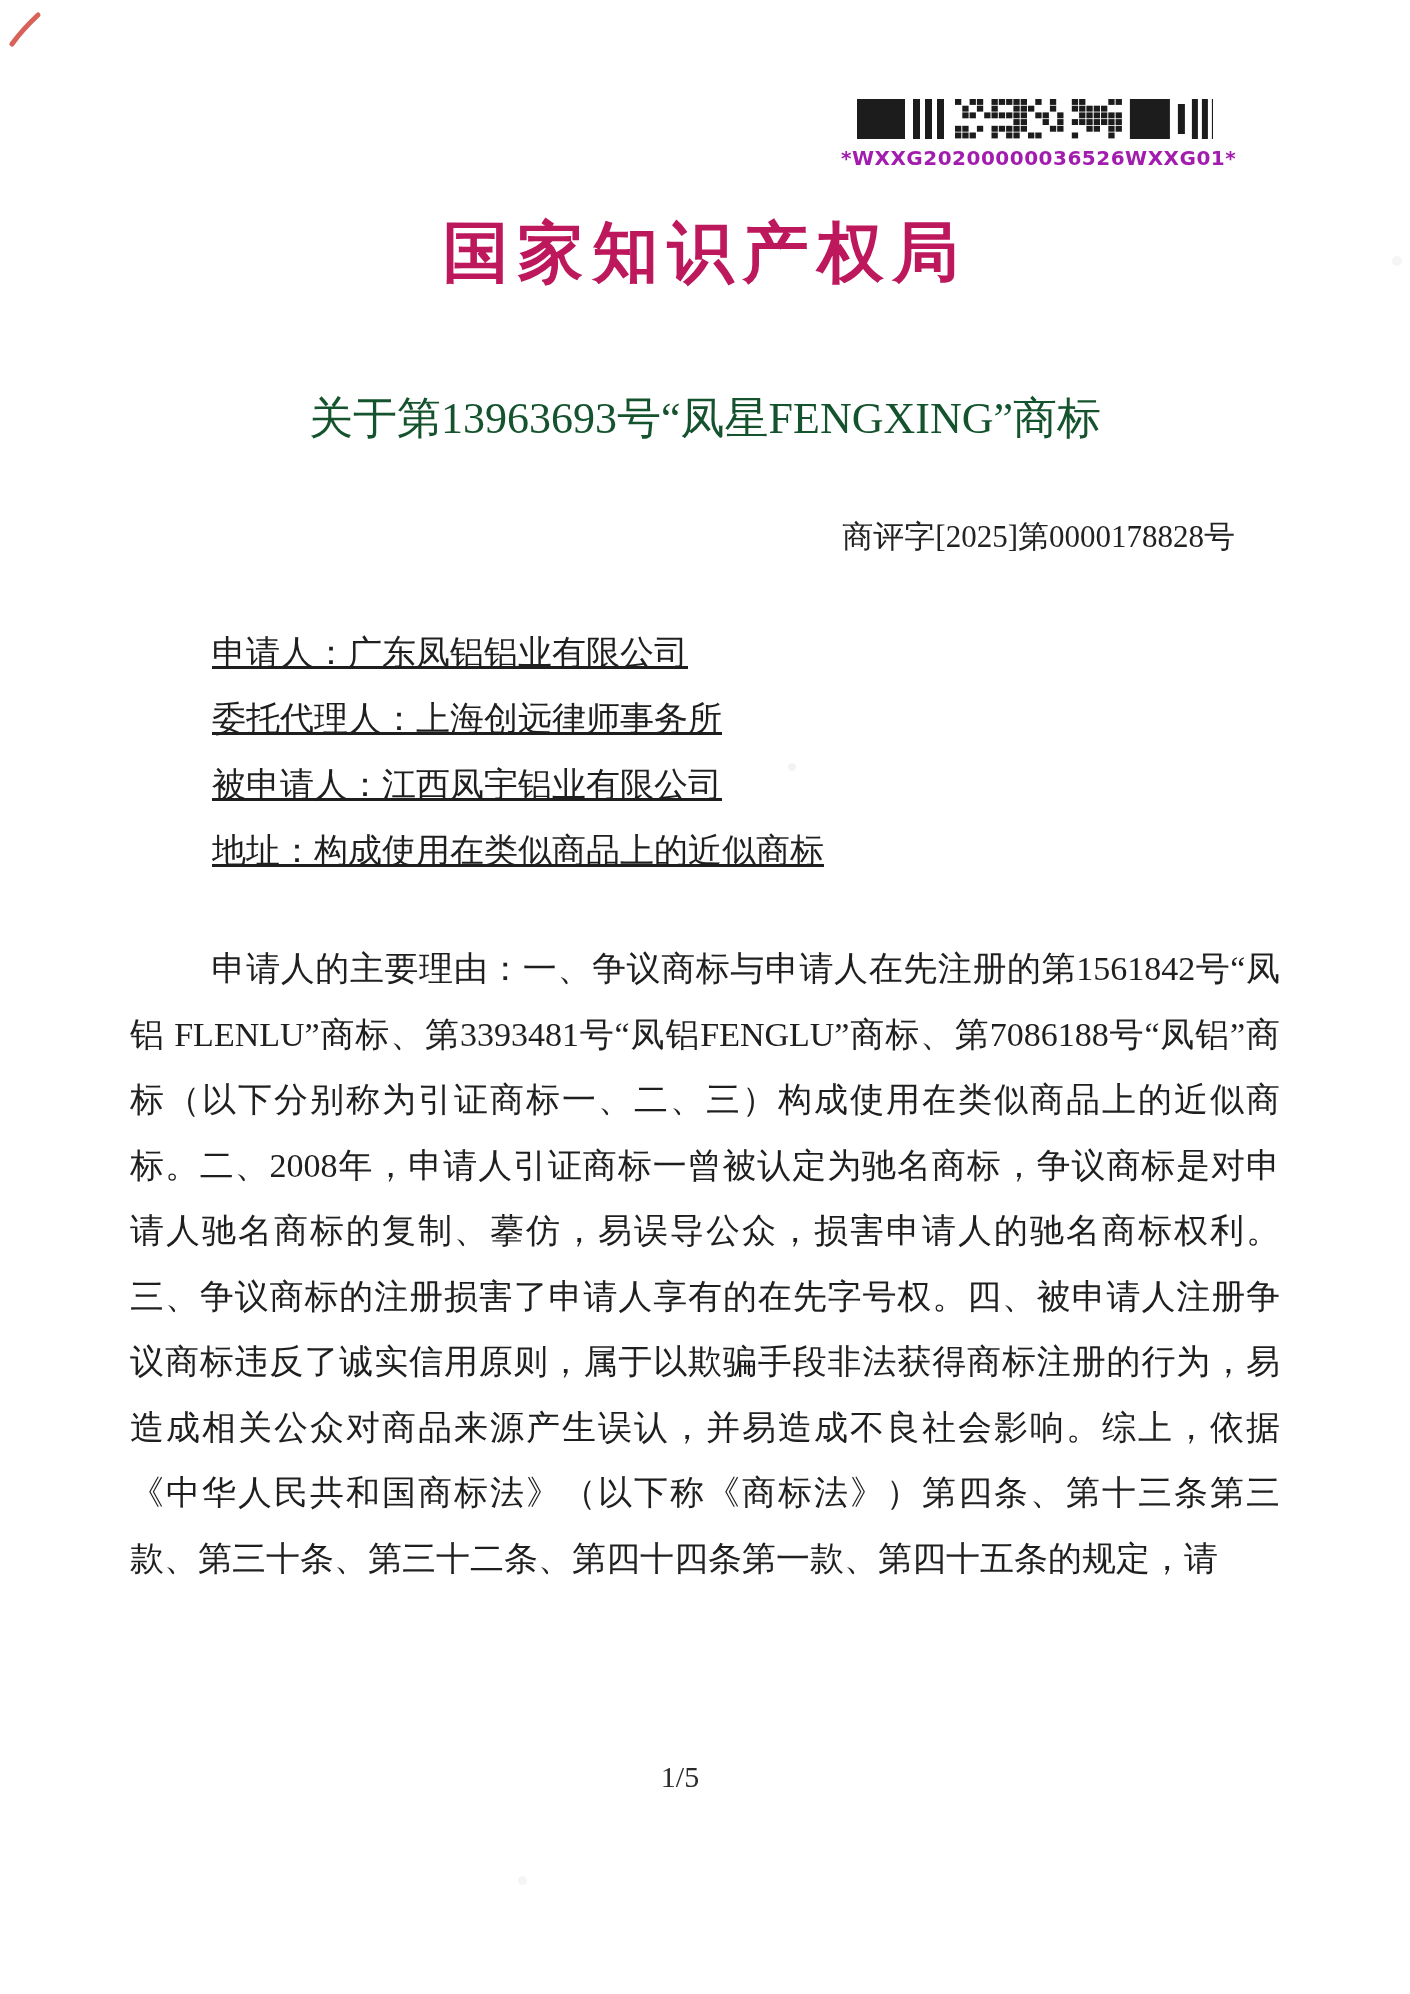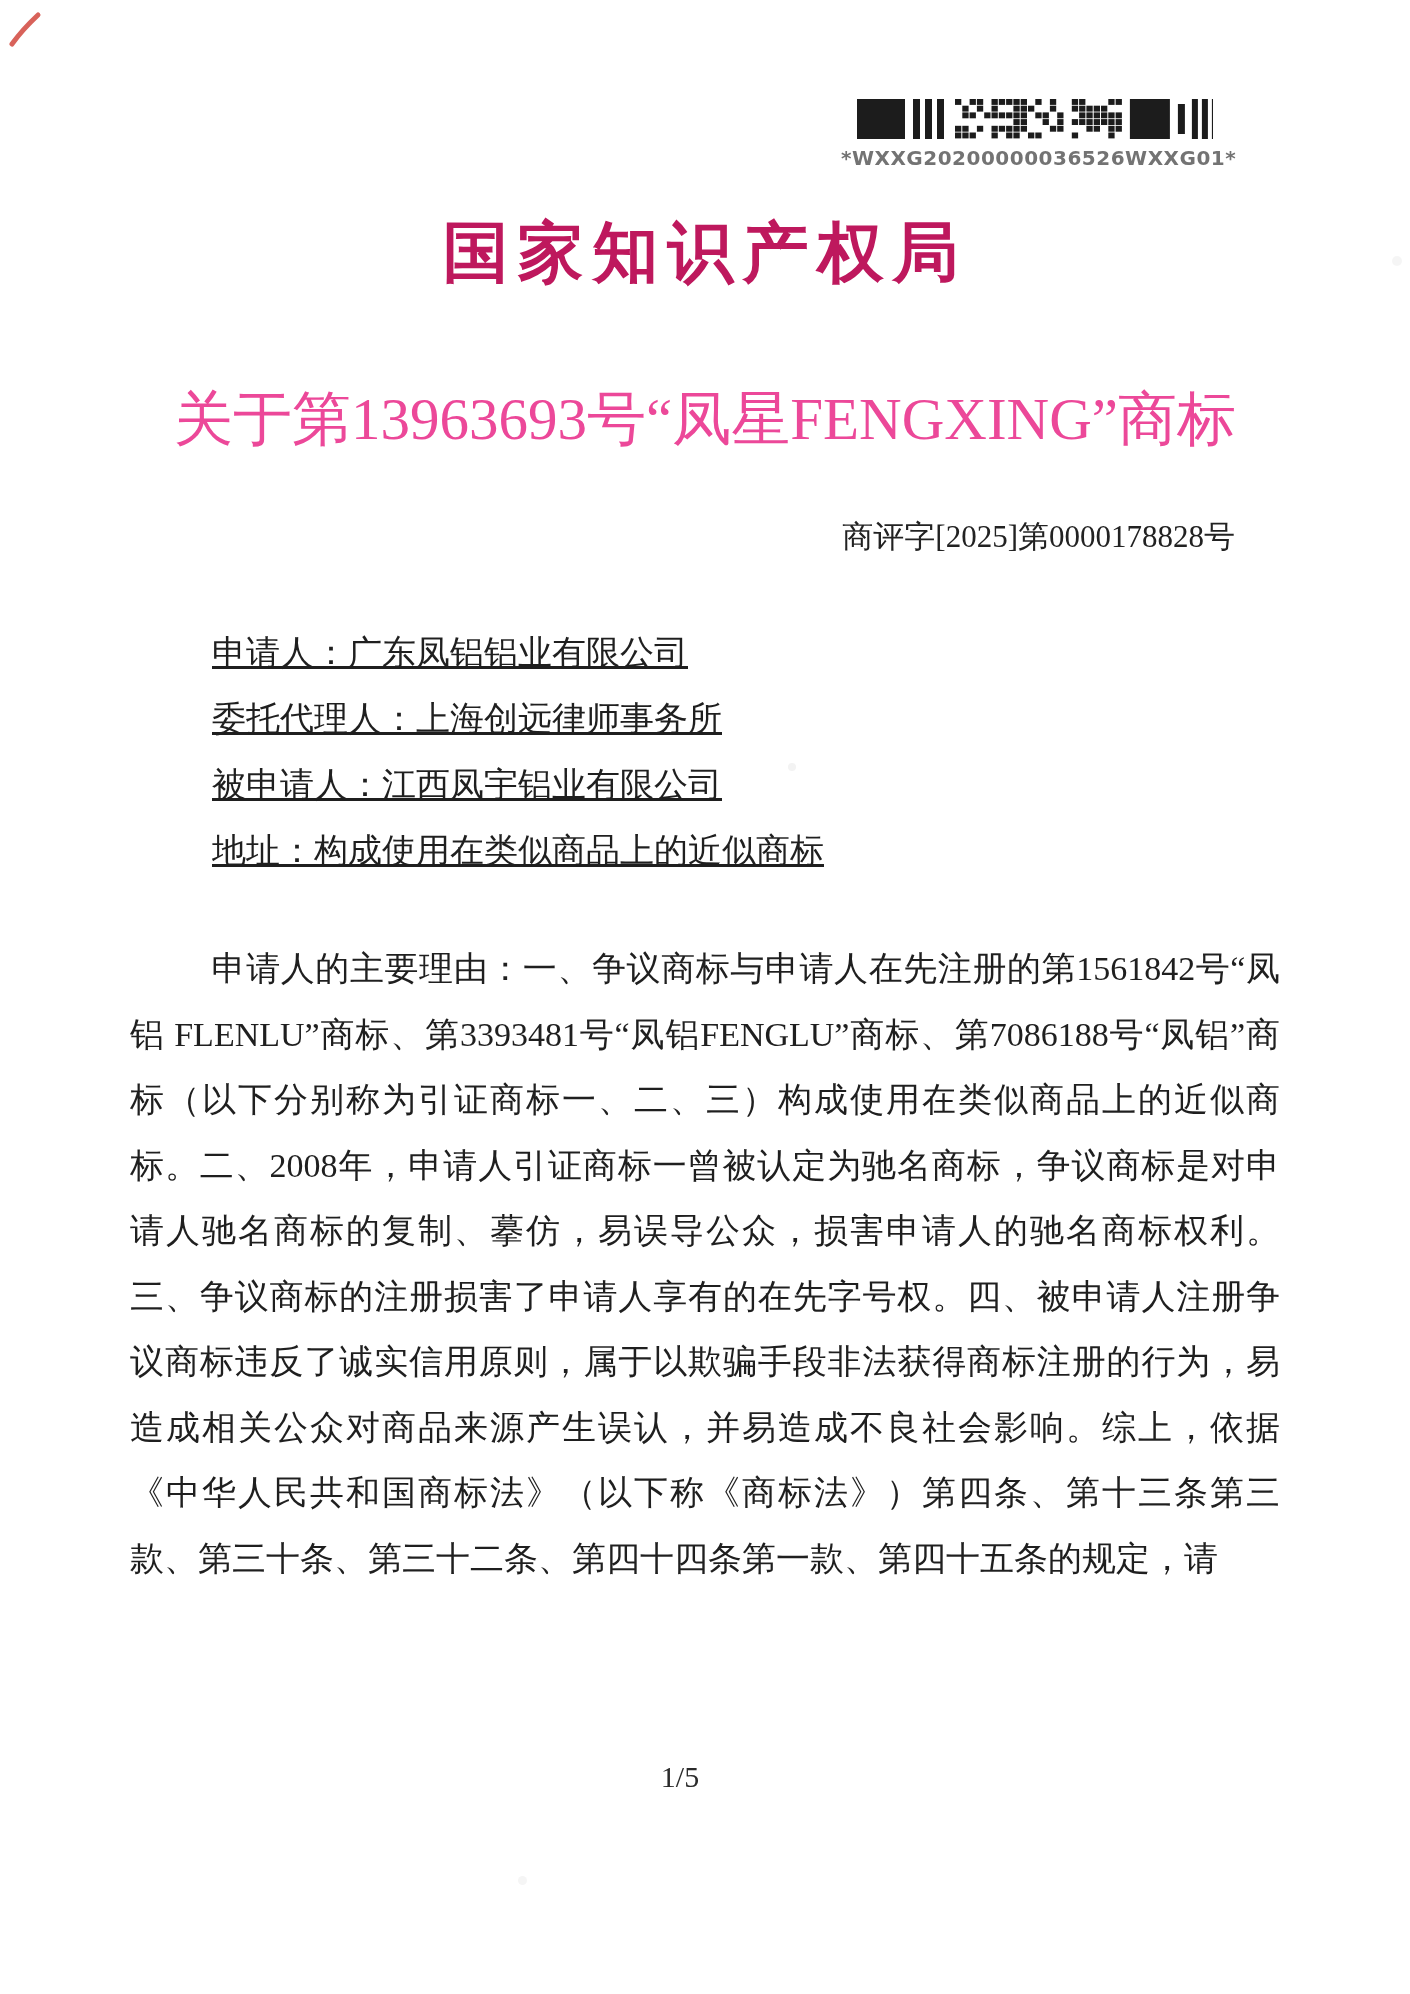--- a/index.html
+++ b/index.html
@@ -37,21 +37,21 @@
     width: 356px;
     height: 42px;
     display: inline-block;
   }
   .barcode-label {
     margin-top: 2px;
     font-family: "DejaVu Sans", "Liberation Sans", sans-serif;
     font-weight: bold;
     font-size: 20px;
     letter-spacing: 0.5px;
-    color: #737373;
+    color: #a21caf;
     white-space: nowrap;
   }
   
   .agency-title {
     position: absolute;
     top: 208px;
     left: 0;
     width: 100%;
     text-align: center;
     font-family: "Liberation Sans", "DejaVu Sans", sans-serif;
@@ -61,24 +61,24 @@
     color: #be185d;
     white-space: nowrap;
   }
   
   .doc-title {
     position: absolute;
     top: 386px;
     left: 0;
     width: 100%;
     text-align: center;
-    font-size: 59px;
+    font-size: 44px;
     line-height: 66px;
     font-weight: normal;
-    color: #ec4899;
+    color: #14532d;
   }
   
   .case-number {
     position: absolute;
     top: 516px;
     right: 175px;
     font-size: 31px;
     color: #222222;
     white-space: nowrap;
   }

